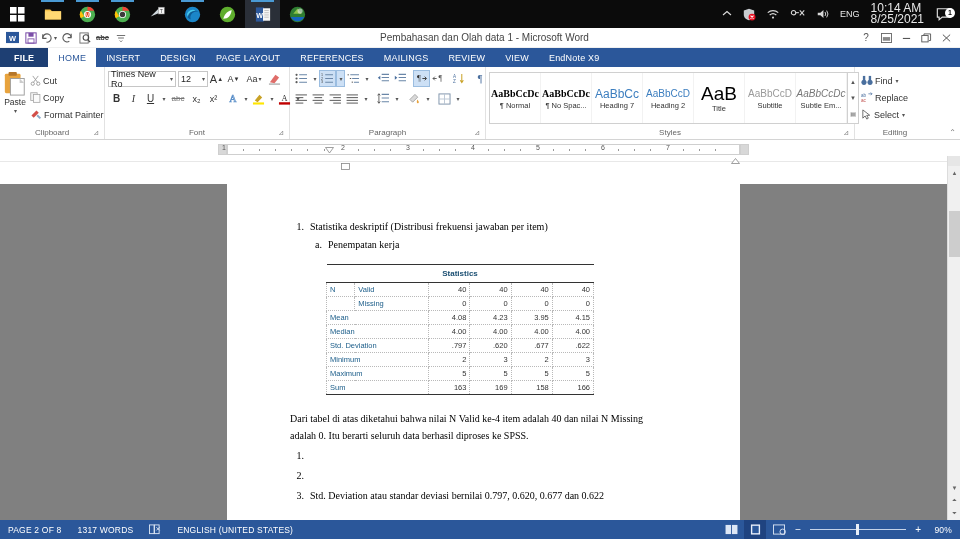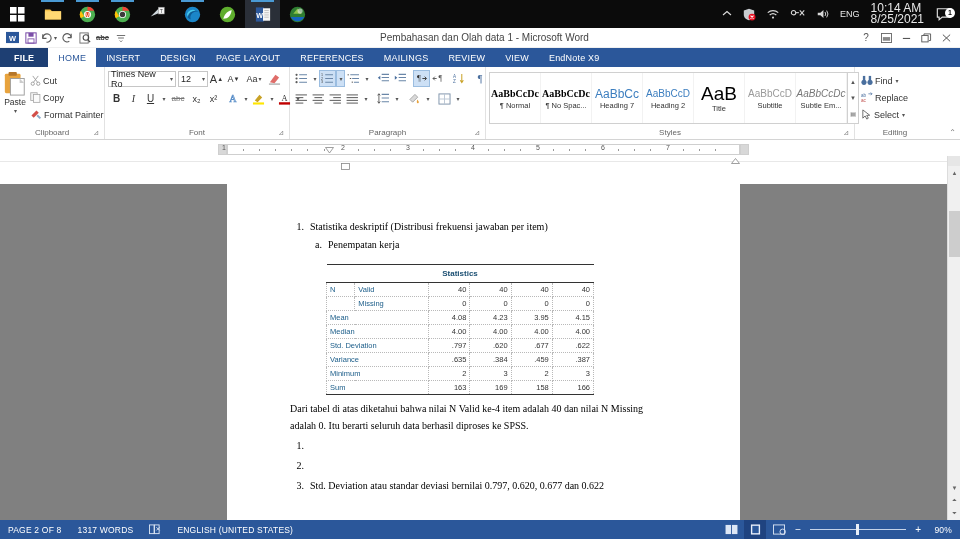--- a/index.html
+++ b/index.html
@@ -195,21 +195,21 @@
   .spss .title-cell {
     border: none; border-top: 1.4px solid #333; border-bottom: 1.4px solid #333;
     text-align: center; font-weight: bold; color: #1b4f72; font-size: 8px; height: 18px;
   }
   .spss .hdr { text-align: center; color: #21618c; border-bottom: 1.4px solid #333; }
   .spss .num { text-align: right; color: #333; }
   .spss .lbl { color: #21618c; }
   .spss tr:last-child td { border-bottom: 1.4px solid #333; }
   .spss .blank { border: none; }
 
-  .bodytext { margin-top: 5px; }
+  .bodytext { margin-top: 15px; }
   .listline { display: flex; gap: 6px; margin-top: 3px; }
   .listline .n { width: 14px; text-align: right; }
 
   
   #ruler-v {
     position: absolute; left: 0; top: 156px; width: 18px; height: 336px;
     background: #f2f2f2; border-right: 1px solid #ddd;
   }
   .vtick { position: absolute; left: 7px; width: 1px; height: 5px; background: #b0b0b0; }
   #scrollbar {
@@ -926,32 +926,32 @@
             <td class="num">4.00</td>
           </tr>
           <tr>
             <td class="lbl" colspan="2">Std. Deviation</td>
             <td class="num">.797</td>
             <td class="num">.620</td>
             <td class="num">.677</td>
             <td class="num">.622</td>
           </tr>
           <tr>
-            <td class="lbl" colspan="2">Variance</td>
-            <td class="num">.635</td>
-            <td class="num">.384</td>
-            <td class="num">.459</td>
-            <td class="num">.387</td>
-          </tr>
-          <tr>
             <td class="lbl" colspan="2">Minimum</td>
             <td class="num">2</td>
             <td class="num">3</td>
             <td class="num">2</td>
             <td class="num">3</td>
+          </tr>
+          <tr>
+            <td class="lbl" colspan="2">Maximum</td>
+            <td class="num">5</td>
+            <td class="num">5</td>
+            <td class="num">5</td>
+            <td class="num">5</td>
           </tr>
           <tr>
             <td class="lbl" colspan="2">Sum</td>
             <td class="num">163</td>
             <td class="num">169</td>
             <td class="num">158</td>
             <td class="num">166</td>
           </tr>
         </tbody>
           </table>

